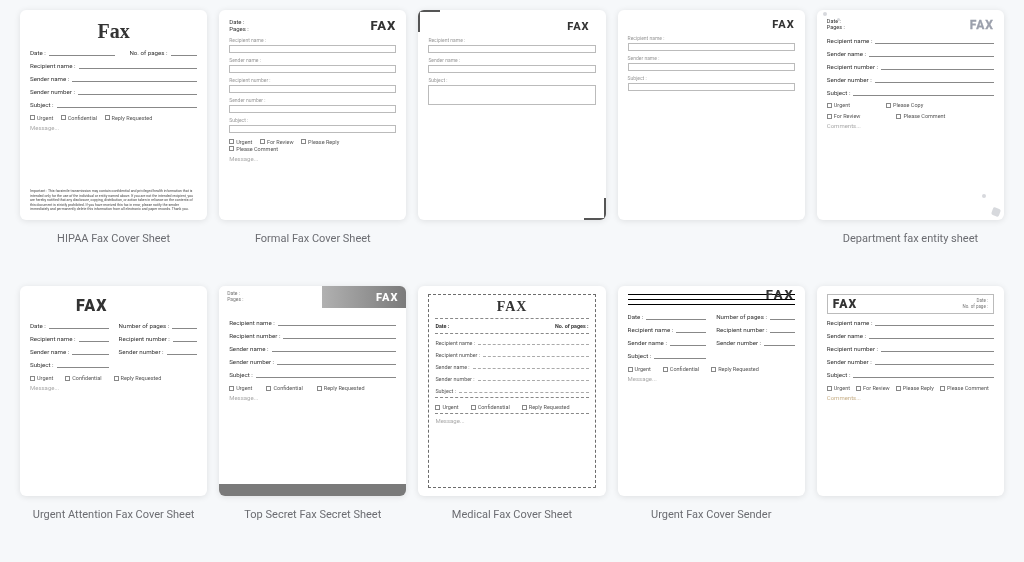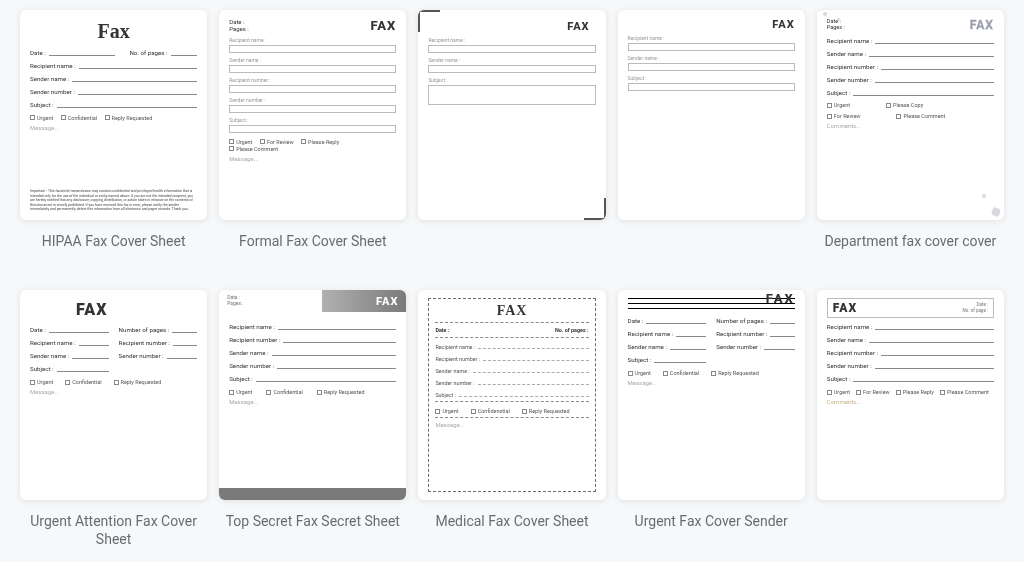--- a/index.html
+++ b/index.html
@@ -25,21 +25,21 @@
     padding: 8px 10px;
     font-size: 6px;
     color: #333;
     position: relative;
     overflow: hidden;
   }
   .title {
     margin-top: 12px;
     text-align: center;
     color: #6b6c71;
-    font-size: 14px;
+    font-size: 11px;
     line-height: 1.3;
   }
   
   .fld { font-size: 6.2px; color:#333; margin: 5px 0 0 0; display:flex; align-items:center; gap:3px; }
   .fld .lab { white-space: nowrap; }
   .fld .ln { flex:1; border-bottom: 0.6px solid #888; height: 5px; }
   .chk { display:inline-flex; align-items:center; gap:2px; font-size:5.5px; color:#555; margin-right:6px;}
   .chk .box { width:5px; height:5px; border:0.7px solid #888; display:inline-block; }
   .msg { font-size:6px; color:#aaa; margin-top:3px; }
   .sect { margin-top: 5px; }
@@ -267,21 +267,21 @@
             <span class="box"></span>
             <span>For Review</span>
           </span>
         <span class="chk">
             <span class="box"></span>
             <span>Please Comment</span>
           </span>
       </div>
       <div class="msg">Comments...</div>
     </div>
-    <div class="title">Department fax cover cover</div>
+    <div class="title">Department fax entity sheet</div>
   </div>
 
   <div class="item">
     <div class="card c6">
       <div class="logo">FAX</div>
       <div class="cols">
         <div class="col">
           <div class="fld">
               <span class="lab">Date :</span>
               <span class="ln"></span>

